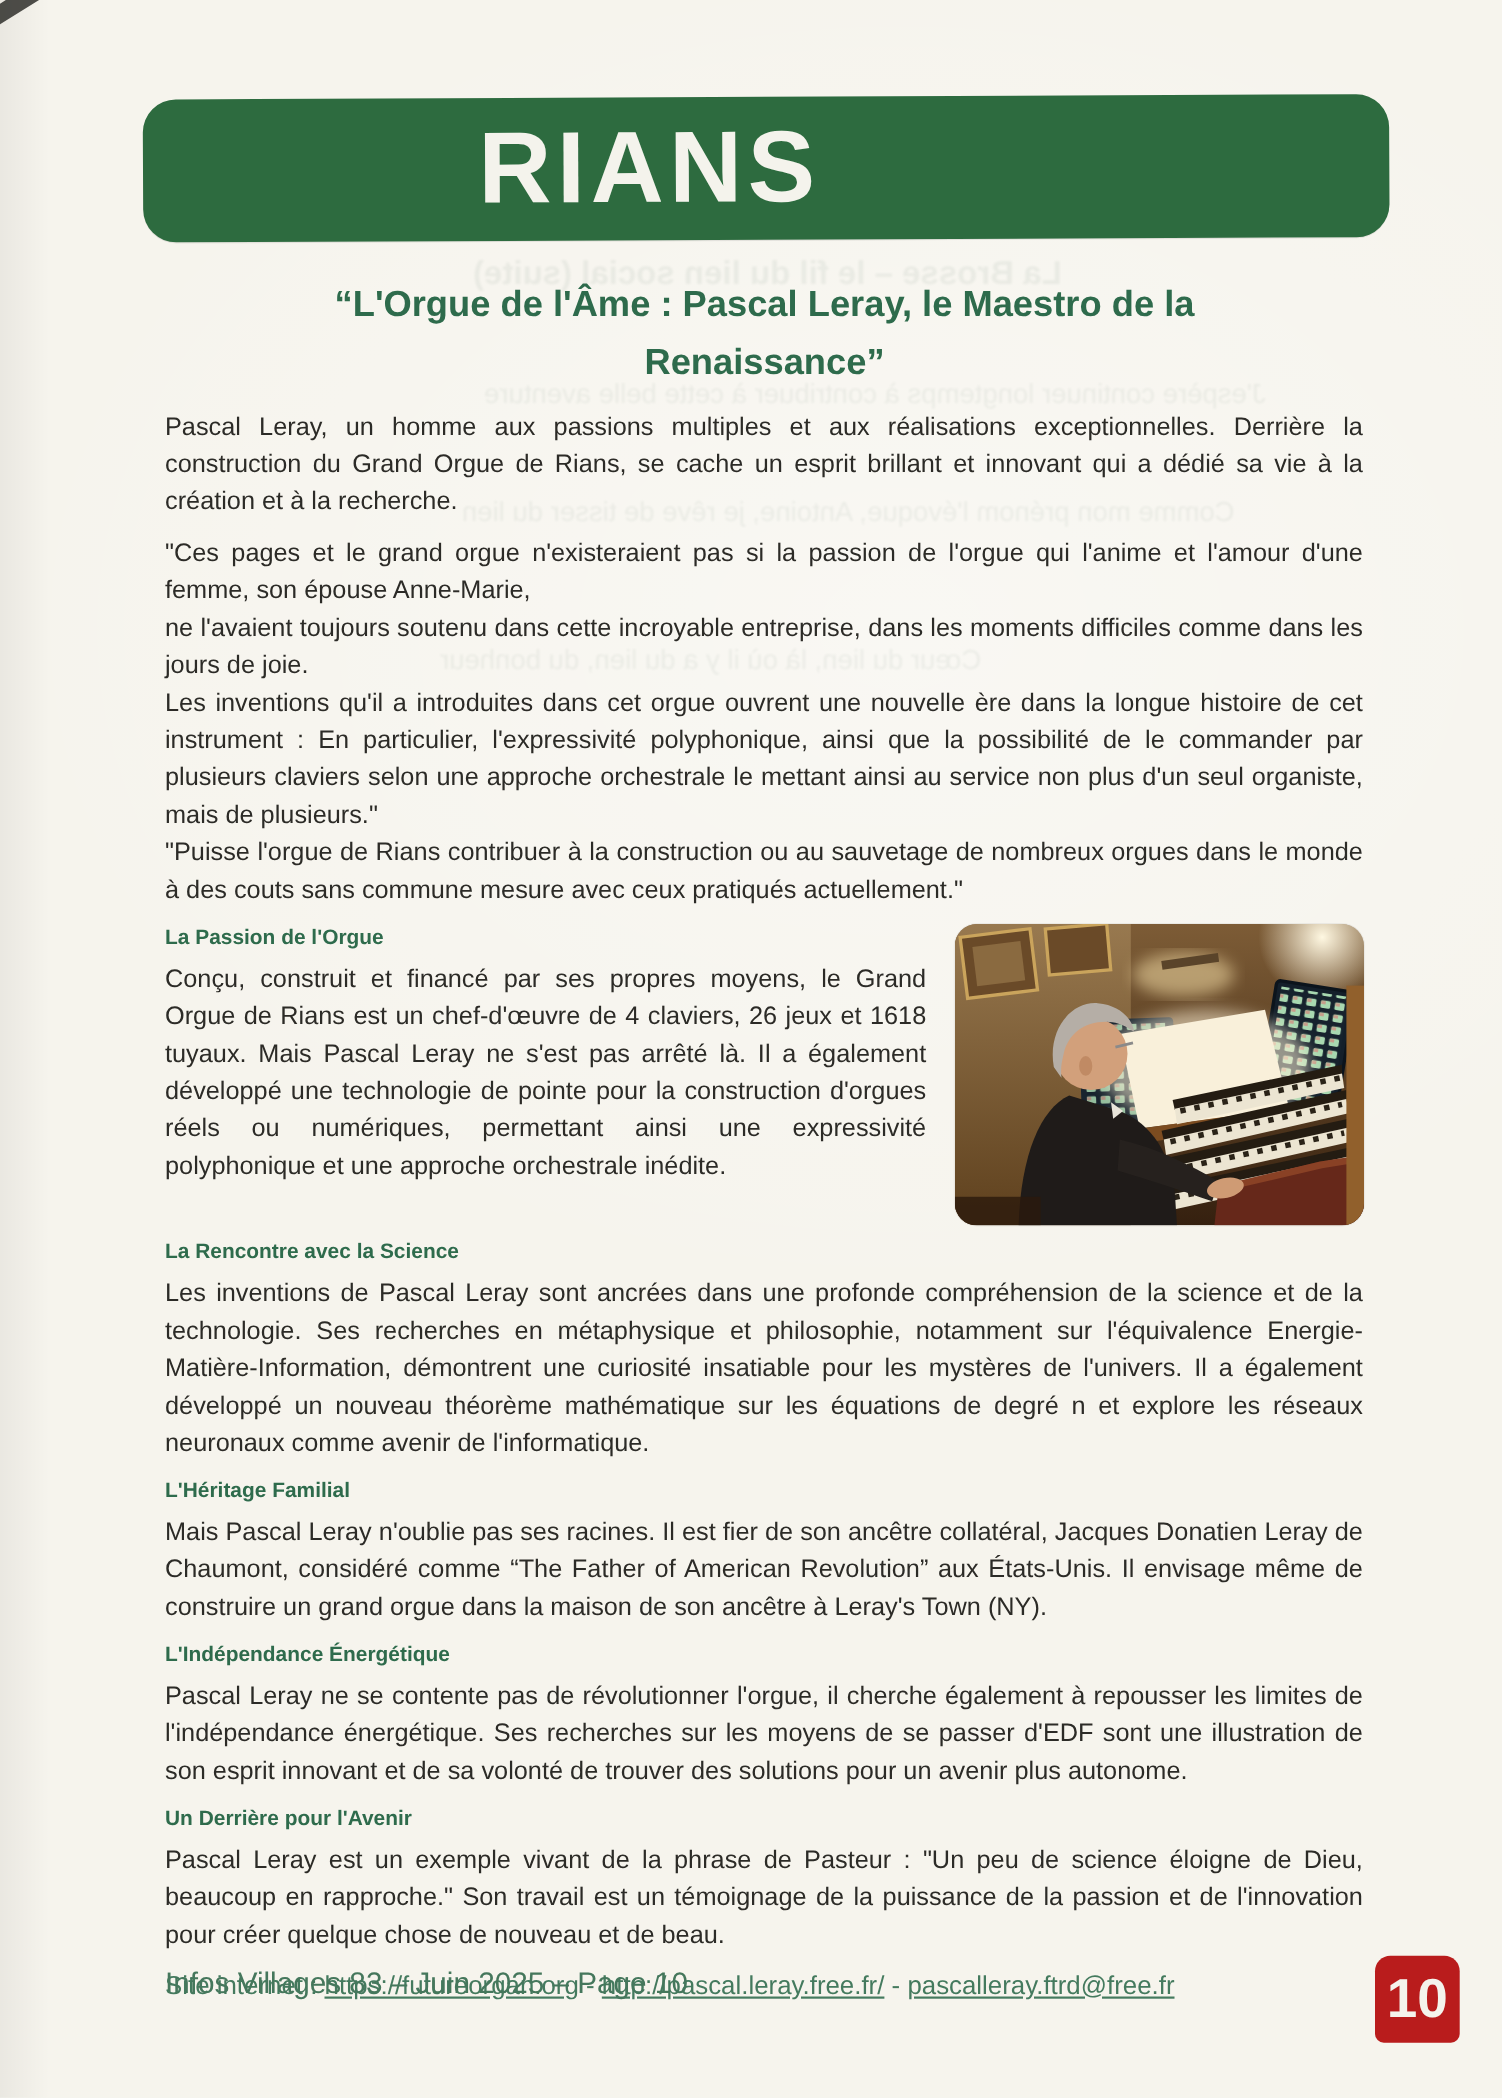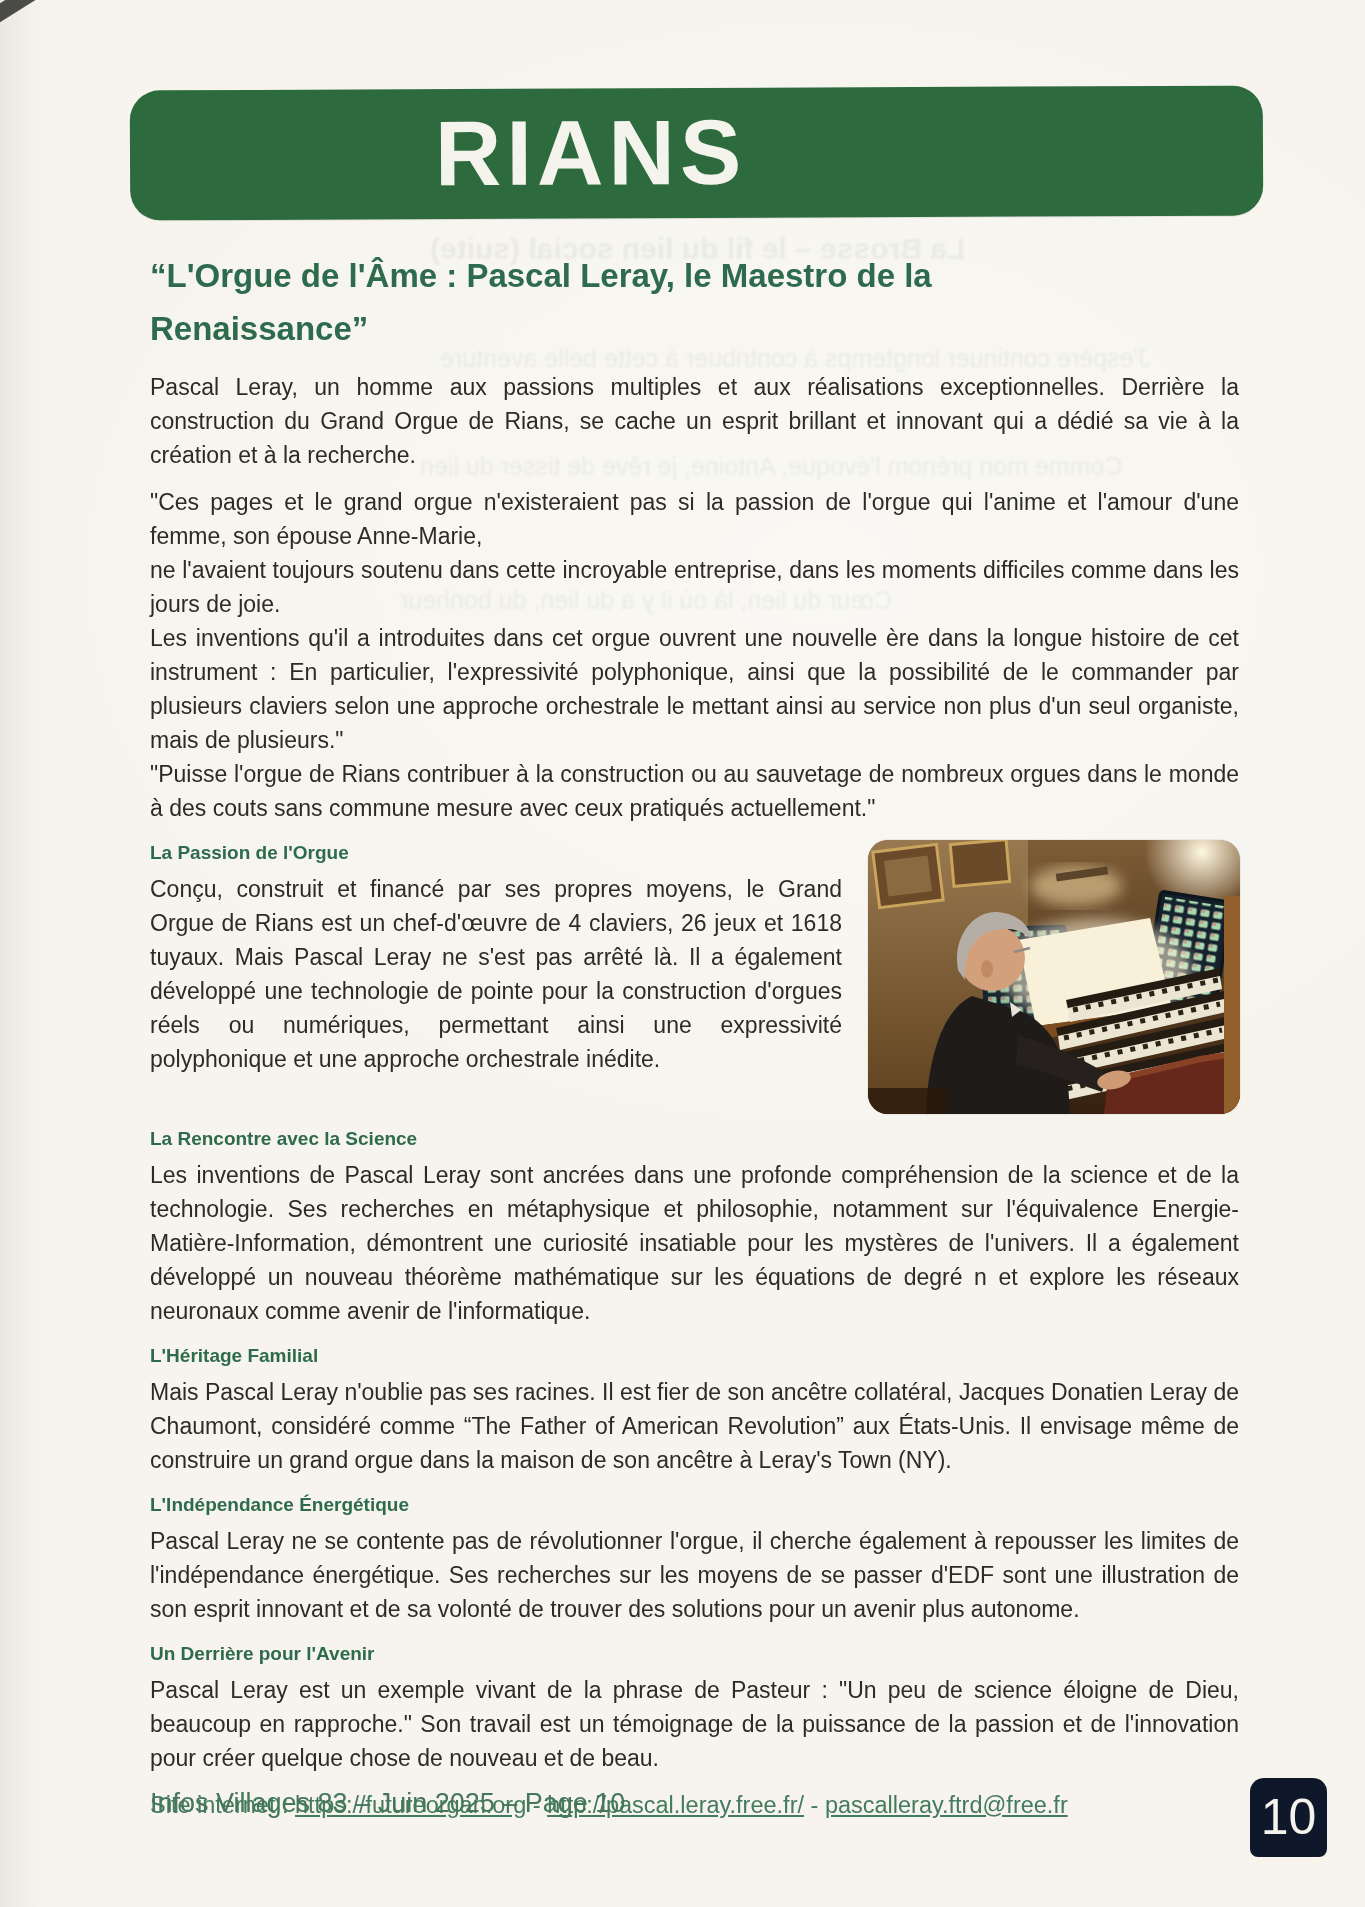--- a/index.html
+++ b/index.html
@@ -21,42 +21,42 @@
     background:#2d6b3f;border-radius:30px;transform:rotate(-0.25deg);
     box-shadow:0 1px 0 rgba(0,0,0,0.08);
   }
   .banner-title{
     font-size:92px;font-weight:bold;color:#f4f3ec;text-align:center;
     line-height:128px;letter-spacing:5px;padding-right:212px;
   }
   .content{position:absolute;left:150px;top:250px;width:1090px;}
   .article-title{
     color:#2e6b4c;font-size:33px;line-height:1.6;font-weight:bold;
-    margin:0 0 14px 0;white-space:pre-line;
+    margin:0 0 14px 0;white-space:pre-line;text-align:center;
   }
   p.body{font-size:23px;line-height:34px;text-align:justify;margin:0 1px 13px 0;}
   p.quote{white-space:pre-line;}
   .section-heading{
     color:#2e6b4c;font-size:19px;font-weight:bold;margin:2px 0 4px 0;line-height:30px;
   }
   .photo-wrap{
     float:right;width:372px;height:274px;margin:2px 0 10px 26px;
     border-radius:20px;overflow:hidden;box-shadow:0 0 0 1px rgba(0,0,0,0.05);
   }
   .section-science{clear:both;}
   .links-line{
     color:#447a5e;font-size:23.5px;margin:2px 0 0 0;line-height:34px;
   }
   .links-line a{color:#447a5e;text-decoration:underline;cursor:pointer;}
   .footer{position:absolute;left:0;top:1776px;width:1079px;height:100px;}
   .footer-text{position:absolute;left:150px;top:12px;color:#45775c;font-size:27px;}
   .page-badge{
     position:absolute;left:1250px;top:2px;width:77px;height:79px;
-    background:#0f172a;border-radius:14px 14px 8px 8px;
-    color:#f4f3ec;font-size:50px;text-align:center;line-height:79px;
+    background:#b91c1c;border-radius:14px 14px 8px 8px;
+    color:#f4f3ec;font-size:50px;text-align:center;line-height:79px;font-weight:bold;
   }
   .ghost{
     position:absolute;transform:scaleX(-1);opacity:.07;filter:blur(1.2px);
     color:#3c5c49;white-space:nowrap;pointer-events:none;
   }
   .ghost.g1{top:232px;left:430px;font-size:30px;font-weight:bold;}
   .ghost.g2{top:344px;left:440px;font-size:25px;}
   .ghost.g3{top:452px;left:420px;font-size:25px;}
   .ghost.g4{top:586px;left:400px;font-size:25px;}
 </style>

